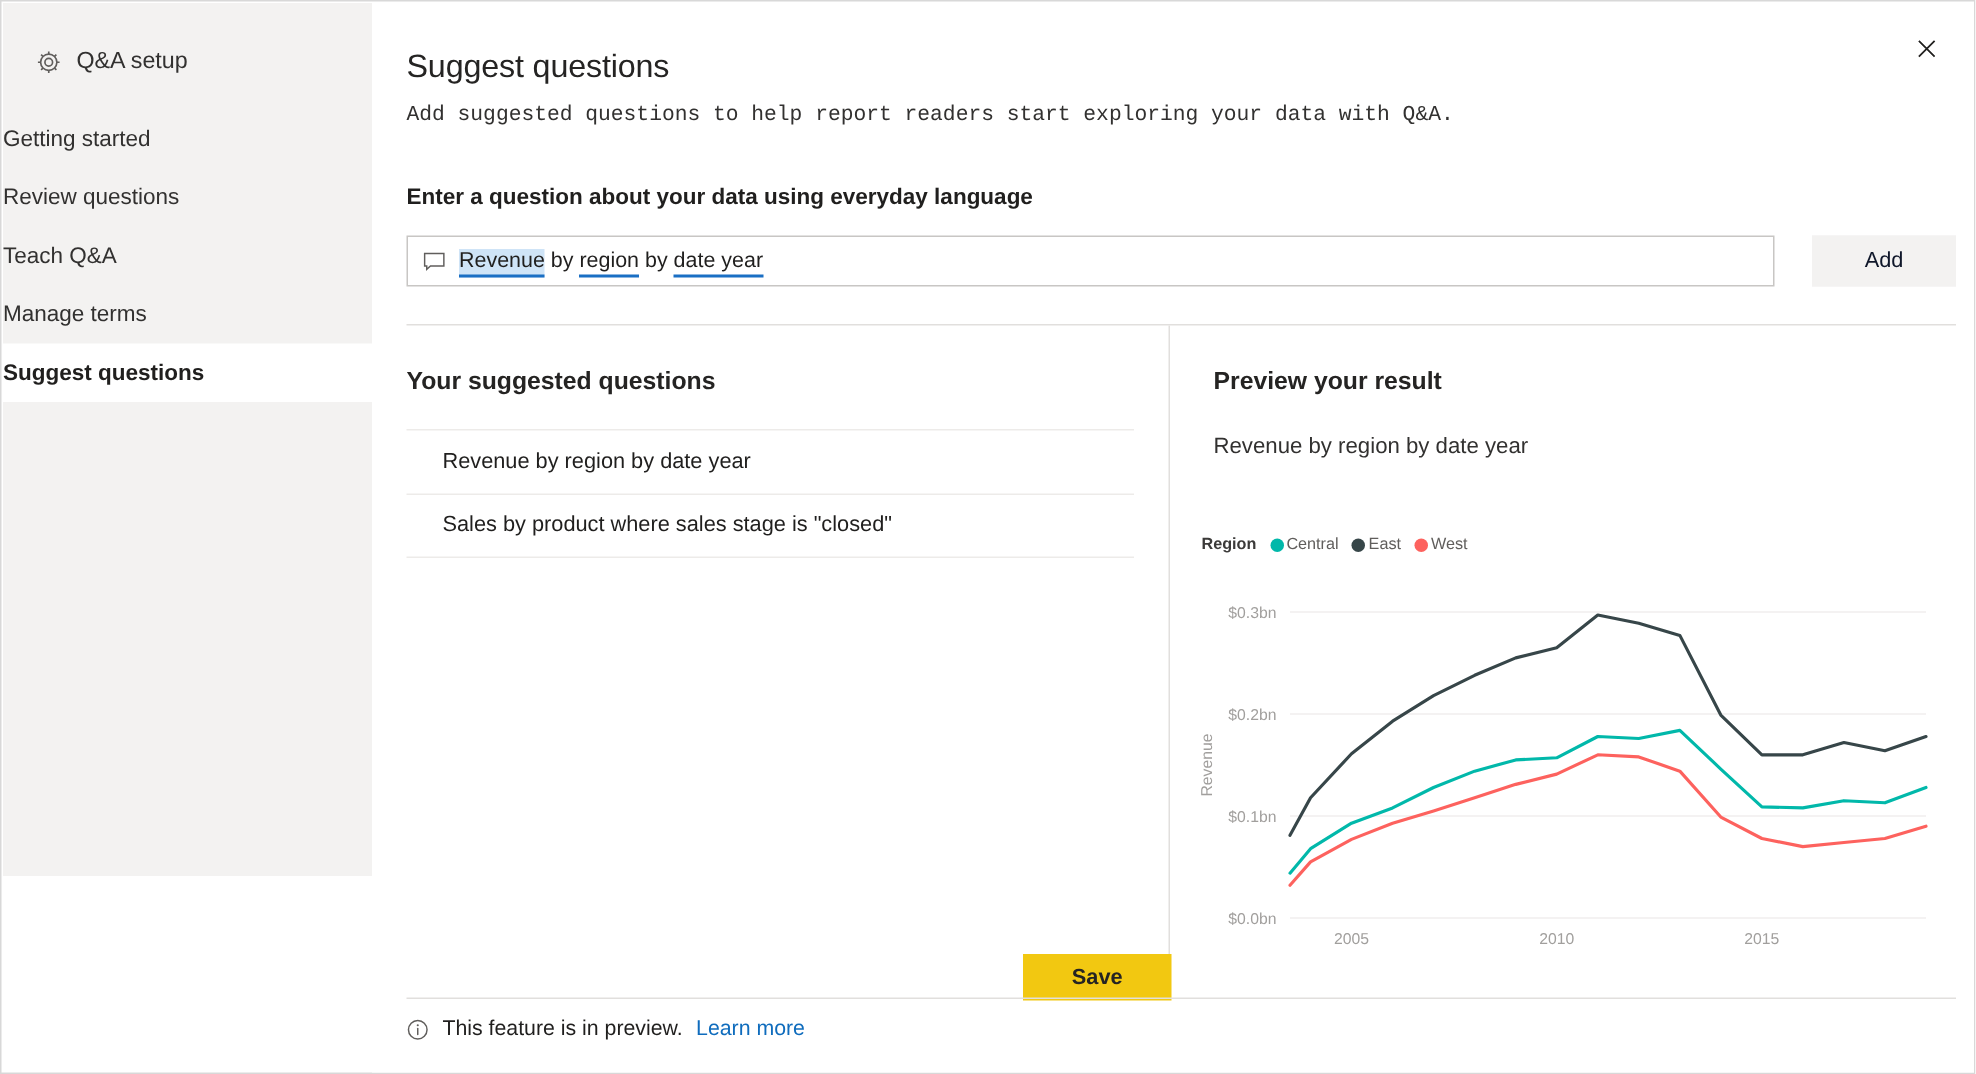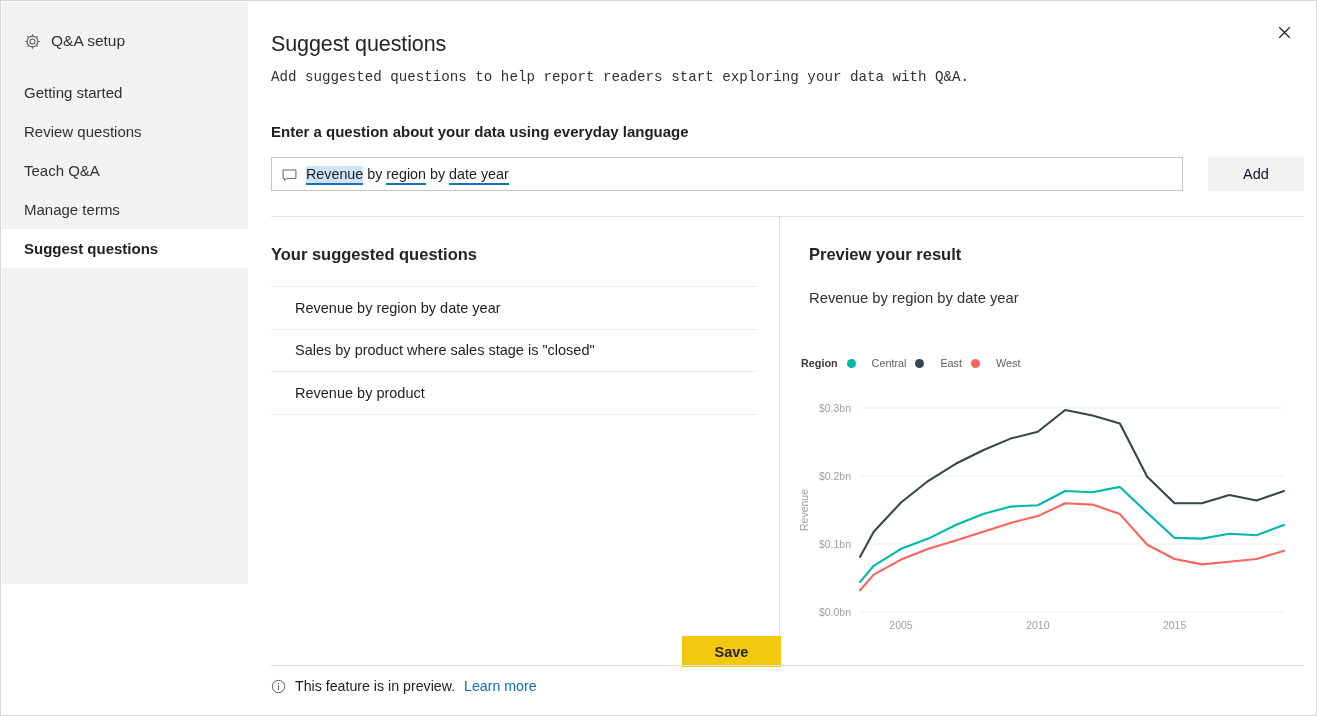--- a/index.html
+++ b/index.html
@@ -43,21 +43,20 @@
     display: inline-block;
     color: #605e5c;
   }
   .nav {
     margin-top: 23px;
   }
   .nav-item {
     height: 39px;
     display: flex;
     align-items: center;
-    padding-left: 22px;
     font-size: 15px;
     color: #323130;
     cursor: pointer;
     box-sizing: border-box;
   }
   .nav-item.selected {
     background: #ffffff;
     font-weight: bold;
     color: #201f1e;
   }
@@ -247,21 +246,21 @@
     padding-left: 9px;
   }
   .legend-title {
     font-weight: bold;
     color: #3b3a39;
     margin-right: 5px;
   }
   .legend-item {
     display: inline-flex;
     align-items: center;
-    gap: 16px;
+    gap: 2px;
     margin-right: 5px;
     color: #605e5c;
   }
   .legend-dot {
     width: 9px; height: 9px;
     border-radius: 50%;
     display: inline-block;
   }
   svg.chart { display: block; }
   .axis-text {
@@ -360,23 +359,20 @@
     <div class="v-divider"></div>
 
     <div class="col-left">
       <h3 class="section-head">Your suggested questions</h3>
       <div class="q-list">
         <div class="q-item">
           <span>Revenue by region by date year</span>
         </div>
         <div class="q-item">
           <span>Sales by product where sales stage is "closed"</span>
-        </div>
-        <div class="q-item">
-          <span>Revenue by product</span>
         </div>
       </div>
       <button class="save-btn">Save</button>
     </div>
 
     <div class="col-right">
       <h3 class="preview-head">Preview your result</h3>
       <p class="preview-query">Revenue by region by date year</p>
     </div>
 

